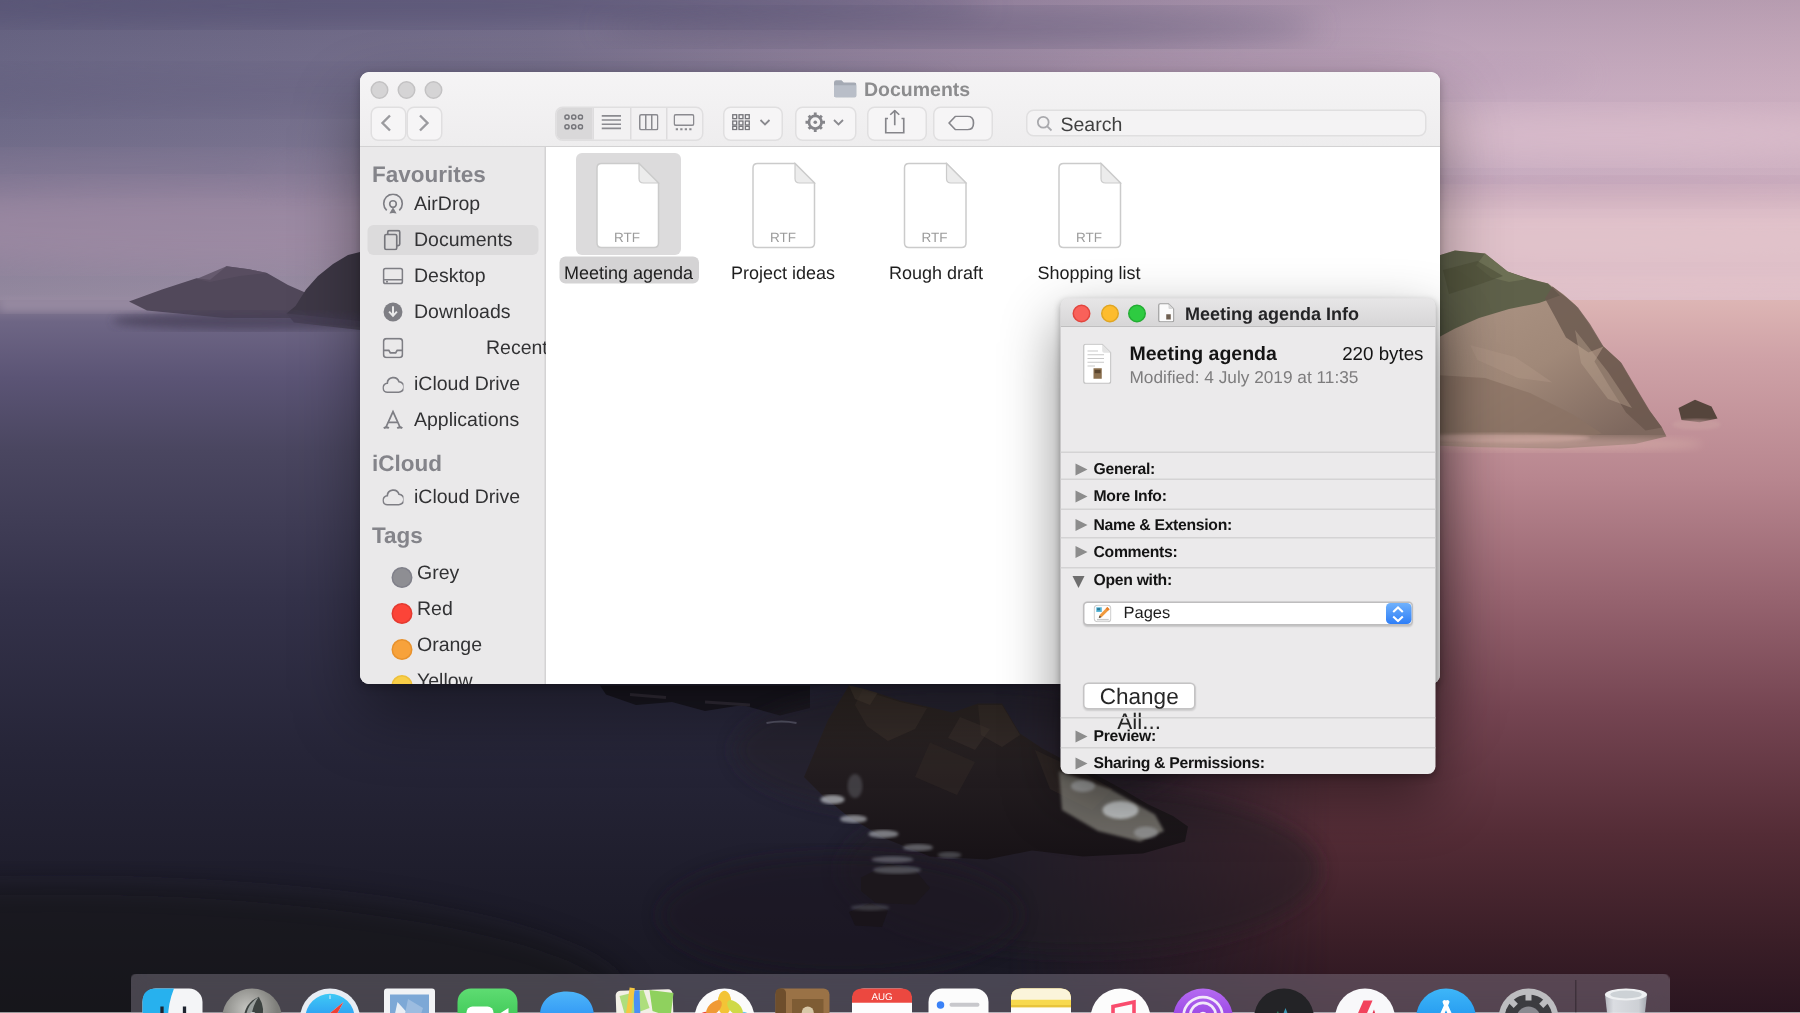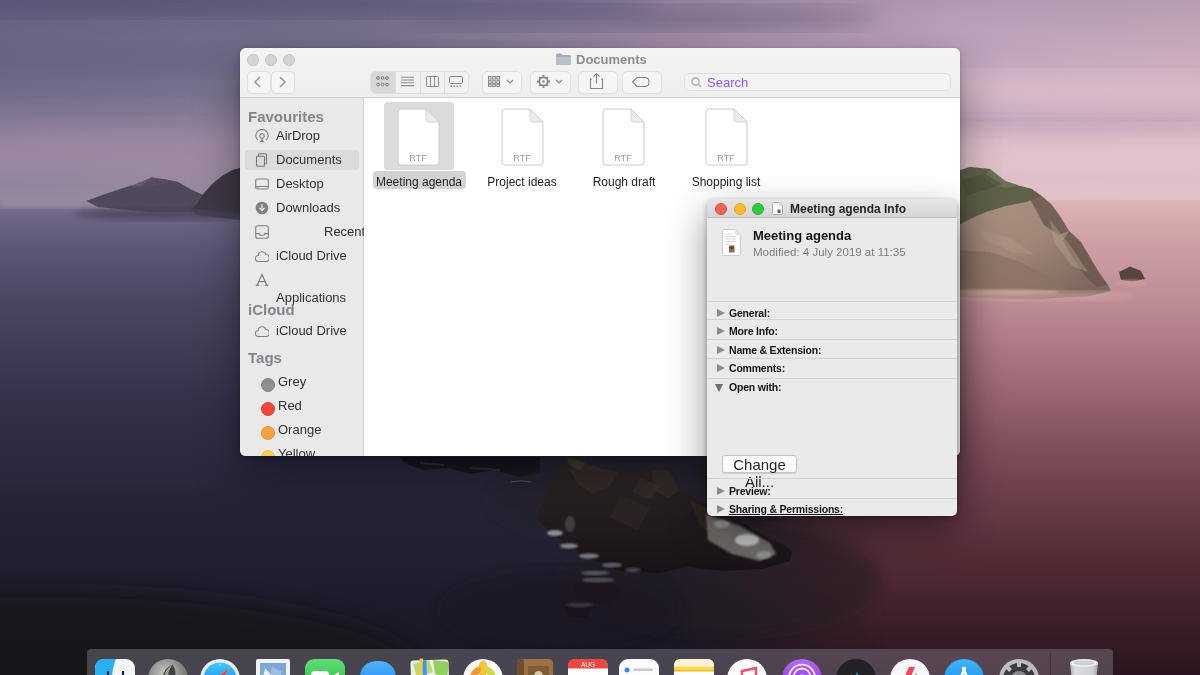--- a/index.html
+++ b/index.html
@@ -314,21 +314,21 @@
   <div class="tbtn" style="left:382px;width:38px;"></div>
   <svg class="abs" style="left:392px;top:29px;" width="18" height="10" viewBox="0 0 18 10">
     <path d="M5,0.5 H13 q4,0 4,4.5 q0,4.5 -4,4.5 H5 L0.7,5 Z" fill="none" stroke="#85858a" stroke-width="1.1" stroke-linejoin="round"></path>
   </svg>
 
   <div class="tbtn" style="left:444px;top:25px;width:265px;height:16px;background:#f4f3f4;"></div>
   <svg class="abs" style="left:451px;top:29px;" width="11" height="11" viewBox="0 0 11 11">
     <circle cx="4.5" cy="4.5" r="3.6" fill="none" stroke="#a9a9ad" stroke-width="1.2"></circle>
     <path d="M7.2,7.2 L10,10" stroke="#a9a9ad" stroke-width="1.2"></path>
   </svg>
-  <div class="abs" style="left:467px;top:27px;font-size:13px;color:#8b5cf6;">Search</div>
+  <div class="abs" style="left:467px;top:27px;font-size:13px;color:#404040;">Search</div>
 
   <div id="fsidebar">
     <div class="side-h" style="top:10px;">Favourites</div>
 
     <div class="side-row" style="top:28px;"></div>
     <svg class="side-ic" style="top:31px;" viewBox="0 0 14 14">
         <g fill="none" stroke="#7e7e84" stroke-width="1.1">
       <circle cx="7" cy="7" r="2.2"></circle>
           <path d="M7,9.2 L4.6,13.4 A7,7 0 0 1 9.4,13.4 Z" fill="#7e7e84" stroke="none"></path>
       <path d="M2.8,11.2 A6.2,6.2 0 1 1 11.2,11.2"></path>
@@ -379,21 +379,21 @@
 
     <div class="side-row" style="top:172px;"></div>
     <svg class="side-ic" style="top:175px;" viewBox="0 0 14 14">
         <g fill="none" stroke="#7e7e84" stroke-width="1.2">
       <path d="M2,12.5 L7,1.5 L12,12.5"></path>
           <path d="M4,8.6 H10"></path>
           <path d="M0.8,12.5 q2,-1.4 3.4,0"></path>
           <path d="M9.8,12.5 q2,-1.4 3.4,0"></path>
     </g>
       </svg>
-    <div class="side-tx" style="top:192px;text-align:right;">Applications</div>
+    <div class="side-tx" style="top:174px;text-align:right;">Applications</div>
 
     <div class="side-h" style="top:203px;">iCloud</div>
     <div class="side-row" style="top:223px;"></div>
     <svg class="side-ic" style="top:227px;" viewBox="0 0 14 12">
         <path d="M3.5,10.5 a3,3 0 0 1 -0.3,-6 a4,4 0 0 1 7.8,-1 a3.4,3.4 0 0 1 -0.5,7 Z" fill="none" stroke="#7e7e84" stroke-width="1.1"></path>
       </svg>
     <div class="side-tx" style="top:225px;">iCloud Drive</div>
 
     <div class="side-h" style="top:251px;">Tags</div>
     <div class="side-row" style="top:274px;"></div>
@@ -462,51 +462,70 @@
         <path d="M3,5 h7"></path>
         <path d="M3,7.5 h11"></path>
         <path d="M3,10 h11"></path>
         <path d="M3,12.5 h11"></path>
         <path d="M3,15 h5"></path>
       </g>
     <rect x="7" y="16.5" width="5.5" height="7" fill="#8a6f4e"></rect>
     <rect x="7.8" y="17.6" width="3.9" height="2.2" fill="#5a452e"></rect>
   </svg>
   <div class="abs" style="left:46px;top:29px;font-size:13px;font-weight:700;color:#141414;">Meeting agenda</div>
+  <div class="abs" style="left:0;top:29.5px;width:242px;text-align:right;font-size:12.5px;color:#141414;">220 bytes</div>
   <div class="abs" style="left:46px;top:46.5px;font-size:11.5px;color:#7d7c7d;">Modified: 4 July 2019 at 11:35</div>
 
 
   <div class="sep" style="top:102px;"></div>
   <div class="tri r" style="left:10px;top:109.6px;"></div>
   <div class="sect" style="top:107.5px;">General:</div>
   <div class="sep" style="top:120px;"></div>
   <div class="tri r" style="left:10px;top:127.7px;"></div>
   <div class="sect" style="top:125.7px;">More Info:</div>
   <div class="sep" style="top:140px;"></div>
   <div class="tri r" style="left:10px;top:147px;"></div>
   <div class="sect" style="top:145px;">Name &amp; Extension:</div>
   <div class="sep" style="top:159px;"></div>
   <div class="tri r" style="left:10px;top:165.4px;"></div>
   <div class="sect" style="top:163.4px;">Comments:</div>
   <div class="sep" style="top:178.5px;"></div>
   <div class="tri d" style="left:8px;top:185.4px;"></div>
   <div class="sect" style="top:182px;">Open with:</div>
 
+  <div class="abs" style="left:15px;top:201.5px;width:218px;height:14.5px;background:#fff;border:0.5px solid #bebdbe;border-radius:3px;box-shadow:0 0.5px 1px rgba(0,0,0,0.15);">
+    <svg class="abs" style="left:6px;top:1.2px;" width="12" height="12" viewBox="0 0 13 13">
+      <rect x="0.5" y="0.5" width="12" height="12" rx="2.4" fill="#fdfdfd" stroke="#cacaca" stroke-width="0.8"></rect>
+      <rect x="2" y="2" width="4" height="3.4" fill="#58b7d8"></rect>
+      <rect x="2.6" y="2.6" width="2.2" height="1.6" fill="#2a7a9a"></rect>
+      <path d="M10,1.8 L11.6,3.4 L6,9 L3.8,9.8 L4.6,7.4 Z" fill="#f09a3e"></path>
+      <path d="M10,1.8 L11.6,3.4 L10.4,4.6 L8.8,3 Z" fill="#e87f28"></path>
+      <path d="M3.8,9.8 L4.4,7.9 L5.7,9.2 Z" fill="#474747"></path>
+      <rect x="2.5" y="10.4" width="8.5" height="1.1" fill="#c9c9c9"></rect>
+    </svg>
+    <div class="abs" style="left:26px;top:1px;font-size:11px;color:#1d1d1d;">Pages</div>
+    <div class="abs" style="left:200.5px;top:0.5px;width:17px;height:13.5px;border-radius:3px;background:linear-gradient(#6fb1fc,#2e7ef7);">
+      <svg class="abs" style="left:3.5px;top:1.5px;" width="10" height="11" viewBox="0 0 10 11">
+        <path d="M1.8,4 L5,1 L8.2,4" stroke="#fff" stroke-width="1.4" fill="none"></path>
+        <path d="M1.8,7 L5,10 L8.2,7" stroke="#fff" stroke-width="1.4" fill="none"></path>
+      </svg>
+    </div>
+  </div>
 
 
   <div class="abs" style="left:15px;top:256px;width:73px;height:16px;background:#fff;border:0.5px solid #c4c3c4;border-radius:3.5px;box-shadow:0 0.5px 1px rgba(0,0,0,0.12);text-align:center;">
     <div style="font-size:15px;color:#262626;margin-top:0;">Change All...</div>
   </div>
 
   <div class="sep" style="top:278.5px;"></div>
   <div class="tri r" style="left:10px;top:287.5px;"></div>
   <div class="sect" style="top:285.5px;">Preview:</div>
   <div class="sep" style="top:299px;"></div>
   <div class="tri r" style="left:10px;top:305.5px;"></div>
-  <div class="sect" style="top:303.5px;text-decoration:underline;">Sharing &amp; Permissions:</div>
+  <div class="sect" style="top:303.5px;">Sharing &amp; Permissions:</div>
 </div>
 
 <div id="dock">
 
   <svg class="dicon" style="left:7px;" viewBox="0 0 42 42">
     <rect x="1" y="1" width="40" height="40" rx="9" fill="#f4f5f7"></rect>
     <path d="M1,10 q0,-9 9,-9 h12 q-4,10 -4,20 t4,20 h-12 q-9,0 -9,-9 Z" fill="#27b1ee"></path>
     <path d="M14,13 v7 M29,13 v7" stroke="#1e2430" stroke-width="2.2"></path>
     <path d="M10,28 q11,6 22,0" stroke="#1e2430" stroke-width="1.8" fill="none"></path>
   </svg>

